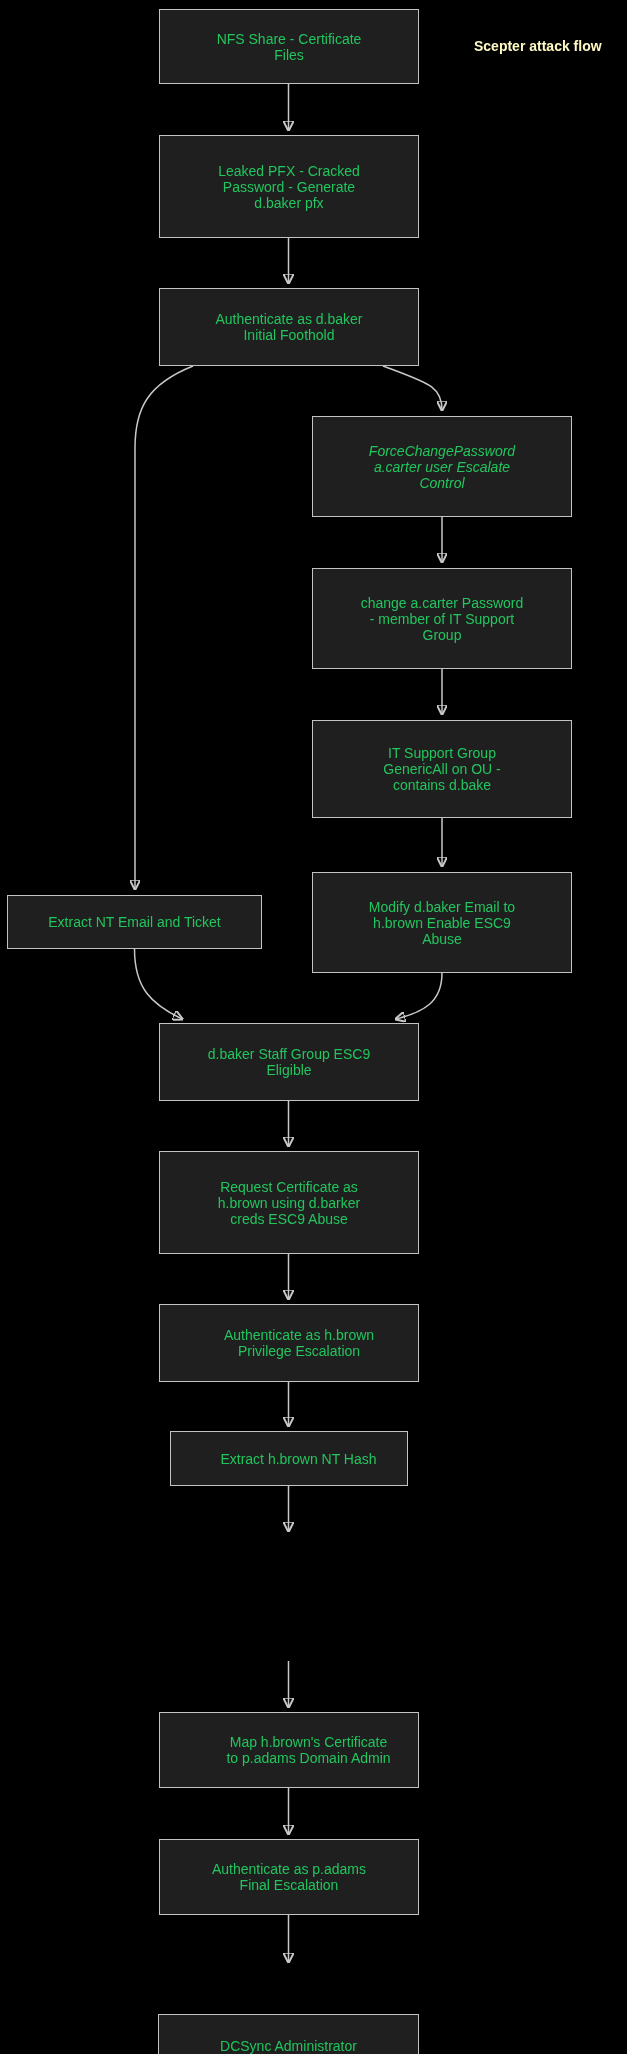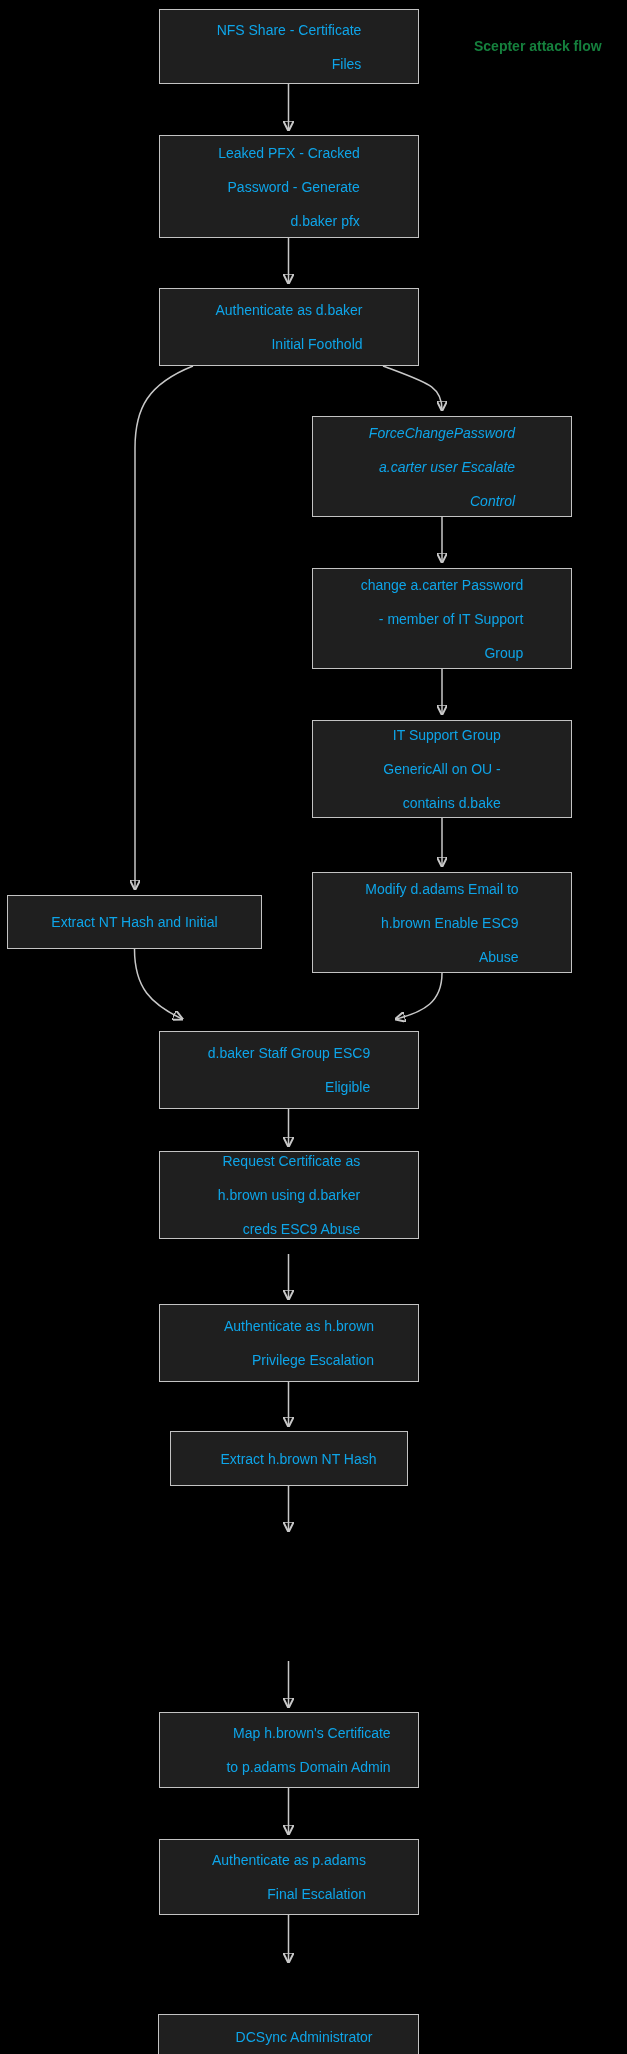--- a/index.html
+++ b/index.html
@@ -35,47 +35,46 @@
     position: absolute;
     box-sizing: border-box;
     background: #1f1f1f;
     border: 1.5px solid #c3c3c3;
     display: flex;
     align-items: center;
     justify-content: center;
     text-align: center;
   }
   .node .lbl {
-    color: #0ea5e9;
+    color: #22c55e;
     font-size: 14px;
-    line-height: 34px;
+    line-height: 16px;
     white-space: pre-line;
-    text-align: right;
   }
   .diagram-title {
     position: absolute;
     left: 474px;
     top: 38px;
     width: 150px;
-    color: #15803d;
+    color: #fef9c3;
     font-size: 14px;
     font-weight: bold;
     white-space: nowrap;
   }
   
   #n0  { left: 159px; top: 9px;    width: 260px; height: 75px; }
   #n1  { left: 159px; top: 135px;  width: 260px; height: 103px; }
   #n2  { left: 159px; top: 288px;  width: 260px; height: 78px; }
   #n3  { left: 312px; top: 416px;  width: 260px; height: 101px; font-style: italic; }
   #n4  { left: 312px; top: 568px;  width: 260px; height: 101px; }
   #n5  { left: 312px; top: 720px;  width: 260px; height: 98px; }
   #n6  { left: 312px; top: 872px;  width: 260px; height: 101px; }
   #n7  { left: 7px;   top: 895px;  width: 255px; height: 54px; }
-  #n8  { left: 159px; top: 1023px; width: 260px; height: 78px; margin-top: 8px; }
-  #n9  { left: 159px; top: 1151px; width: 260px; height: 88px; }
+  #n8  { left: 159px; top: 1023px; width: 260px; height: 78px; }
+  #n9  { left: 159px; top: 1151px; width: 260px; height: 103px; }
   #n10 { left: 159px; top: 1304px; width: 260px; height: 78px; padding-left: 20px; }
   #n11 { left: 170px; top: 1431px; width: 238px; height: 55px; padding-left: 19px; }
   #n12 { left: 159px; top: 1536px; width: 260px; height: 125px; }
   #n13 { left: 159px; top: 1712px; width: 260px; height: 76px; padding-left: 39px; }
   #n14 { left: 159px; top: 1839px; width: 260px; height: 76px; }
   #n15 { left: 158px; top: 1967px; width: 261px; height: 79px; margin-top: 47px; }
 </style>
 </head>
 <body>
 
@@ -129,26 +128,26 @@
       <span class="lbl">change a.carter Password
 - member of IT Support
 Group</span>
     </div>
   <div class="node" id="n5">
       <span class="lbl">IT Support Group
 GenericAll on OU -
 contains d.bake</span>
     </div>
   <div class="node" id="n6">
-      <span class="lbl">Modify d.adams Email to
+      <span class="lbl">Modify d.baker Email to
 h.brown Enable ESC9
 Abuse</span>
     </div>
   <div class="node" id="n7">
-      <span class="lbl">Extract NT Hash and Initial</span>
+      <span class="lbl">Extract NT Email and Ticket</span>
     </div>
   <div class="node" id="n8">
       <span class="lbl">d.baker Staff Group ESC9
 Eligible</span>
     </div>
   <div class="node" id="n9">
       <span class="lbl">Request Certificate as
 h.brown using d.barker
 creds ESC9 Abuse</span>
     </div>

